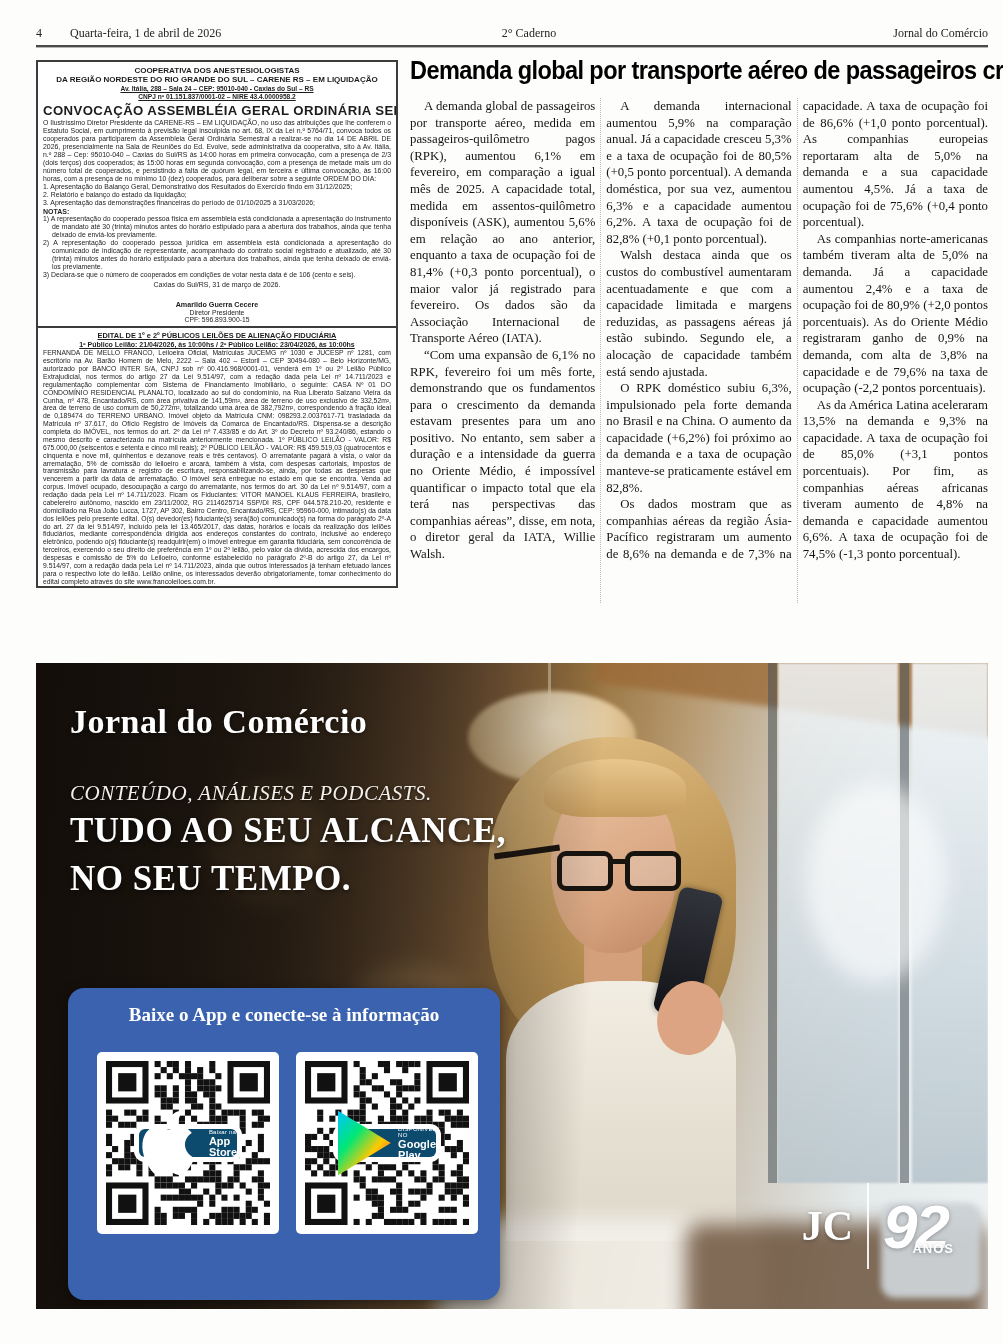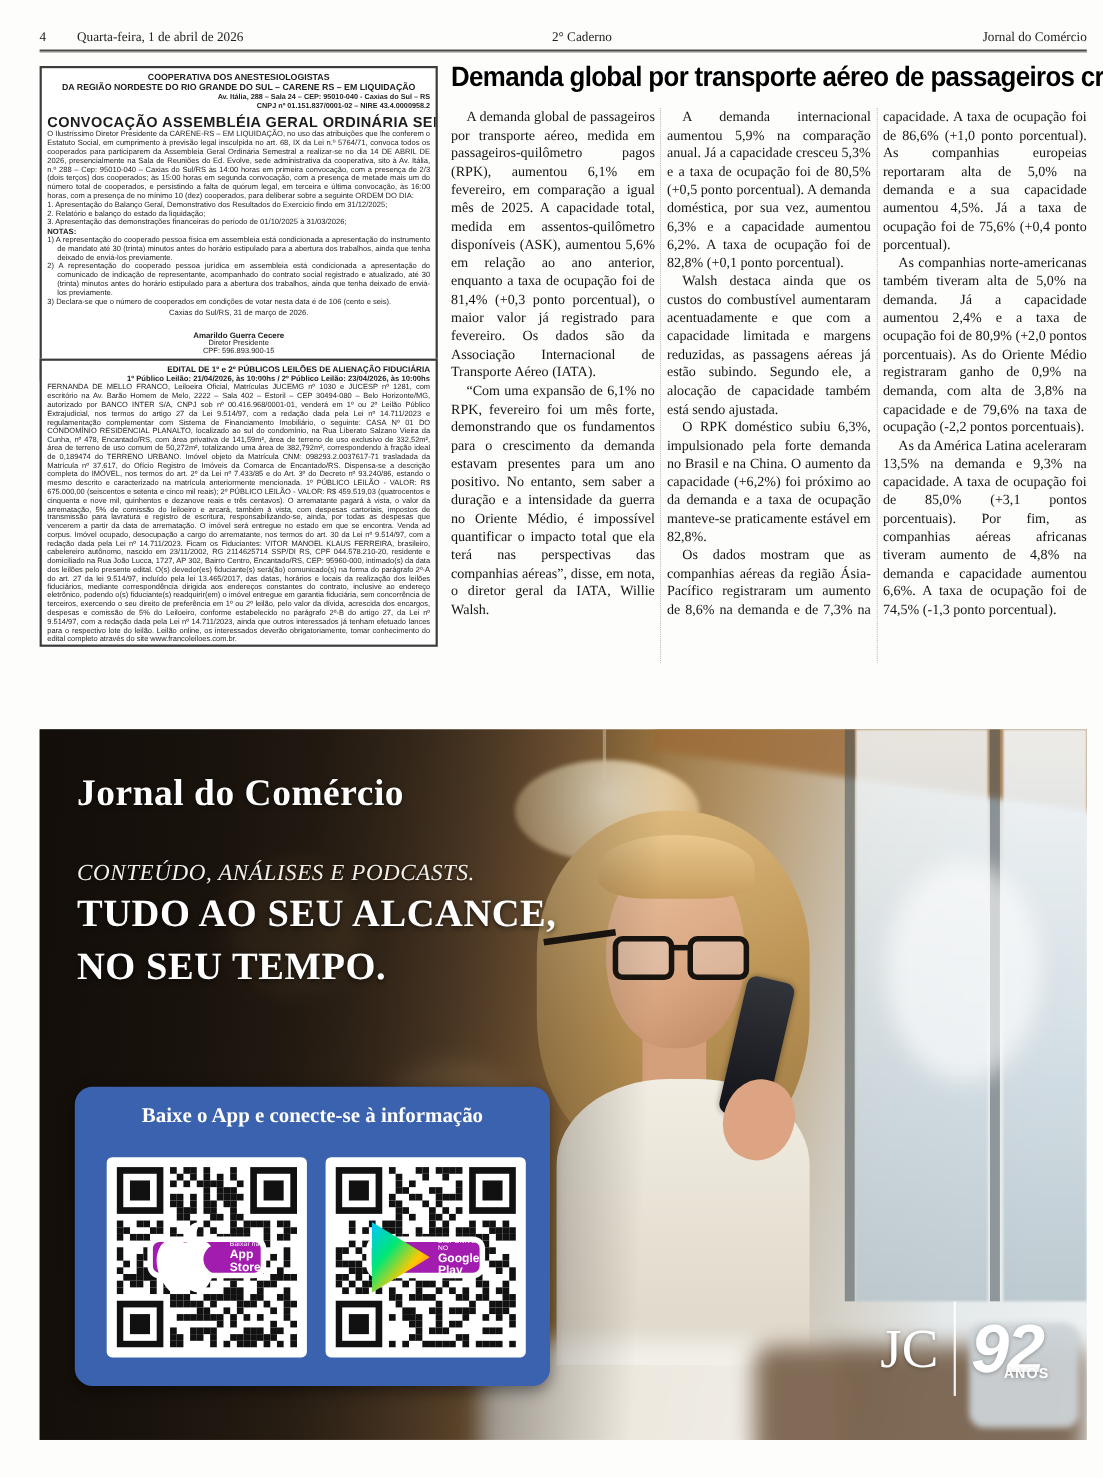--- a/index.html
+++ b/index.html
@@ -17,21 +17,21 @@
                 border-top:2px solid #4b4b4b; border-bottom:1px solid #b5b5b5; }
 
   
   .notice { position:absolute; left:36px; width:362px; background:#fff;
             border:2px solid #3c3c3c; padding:4px 5px; font-family:"Liberation Sans", sans-serif;
             color:#1c1c1c; overflow:hidden; }
   .n1 { top:60px; height:286px; }
   .n2 { top:326px; height:262px; }
   .nt1 { font-size:8px; font-weight:bold; text-align:center; line-height:1.18; }
   .nt2 { font-size:8px; font-weight:bold; text-align:center; line-height:1.18; }
-  .nt3 { font-size:6.6px; font-weight:bold; text-align:right; line-height:1.2; }
+  .nt3 { font-size:6.6px; font-weight:bold; text-align:center; line-height:1.2;text-decoration:underline; }
   .nheading { font-size:13.2px; font-weight:bold; text-align:center; letter-spacing:.4px;
               margin:2px 0 1px; white-space:nowrap; }
   .nbody { font-size:6.9px; line-height:1.16; text-align:justify; hyphens:auto; }
   .nlist p, .nnotes p { font-size:6.9px; line-height:1.16; text-align:justify;
                         padding-left:9px; text-indent:-9px; hyphens:auto; }
   .nlabel { font-size:7px; font-weight:bold; margin-top:1px; }
   .ncenter { font-size:7px; text-align:center; margin-top:2px; }
   .nsigner { font-size:7.2px; font-weight:bold; text-align:center; margin-top:12px; }
   .nsmall  { font-size:6.8px; text-align:center; }
   .n2 .nbody { font-size:6.8px; }
@@ -84,38 +84,38 @@
           background:#dca483; transform:rotate(18deg); }
   
   .ad-brand { position:absolute; left:34px; top:40px; color:#fff; font-weight:bold; font-size:34px;
               letter-spacing:.5px; text-shadow:0 1px 4px rgba(0,0,0,.55); }
   .ad-tag { position:absolute; left:34px; top:118px; color:#f3efe9; font-style:italic; font-size:21px;
             letter-spacing:.5px; text-shadow:0 1px 3px rgba(0,0,0,.6); }
   .ad-big { position:absolute; left:34px; color:#fff; font-weight:bold; font-size:35px; letter-spacing:.5px;
             text-shadow:0 2px 5px rgba(0,0,0,.6); }
   .big1 { top:148px; } .big2 { top:196px; }
   
-  .cta { position:absolute; left:32px; top:325px; width:432px; height:272px; border-radius:16px;
+  .cta { position:absolute; left:32px; top:325px; width:432px; height:312px; border-radius:16px;
          background:#3a62ae; box-shadow:0 4px 14px rgba(0,0,0,.45); }
   .cta-line { color:#fff; font-weight:bold; text-align:center; font-size:19px; line-height:25px; }
   .cta-text { position:absolute; left:0; right:0; top:14px; }
   .qrbox { position:absolute; top:64px; width:182px; height:182px; background:#fff; border-radius:5px; padding:9px; }
   .qr1 { left:29px; } .qr2 { left:228px; }
   .qrbox svg { width:164px; height:164px; display:block; }
   .badge { position:absolute; left:50%; top:50%; transform:translate(-50%,-50%);
-           width:98px; height:28px; background:#a21caf; border-radius:6px; box-shadow:0 0 0 5px #fff;
+           width:98px; height:28px; background:#0c4a6e; border-radius:6px; box-shadow:0 0 0 5px #fff;
            display:flex; align-items:center; justify-content:center; gap:5px;
            font-family:"Liberation Sans", sans-serif; color:#fff; }
   .badge .txt { display:flex; flex-direction:column; line-height:1; }
   .badge .small { font-size:6px; letter-spacing:.2px; }
   .badge .bigt { font-size:11px; font-weight:bold; margin-top:1px; }
   
   .jclogo { position:absolute; right:40px; top:520px; display:flex; align-items:center; gap:14px;
             color:#fff; text-shadow:0 1px 4px rgba(0,0,0,.3); }
-  .jc-jc { font-size:50px; font-weight:normal; }
+  .jc-jc { font-size:42px; font-weight:bold; }
   .jc-div { width:2px; height:86px; background:#fff; opacity:.9; }
   .jc-92wrap { position:relative; font-family:"Liberation Sans", sans-serif; }
   .jc-92 { font-size:62px; font-weight:bold; letter-spacing:-2px;font-style:italic; }
   .jc-anos { position:absolute; right:-6px; bottom:6px; font-size:13px; font-weight:bold; letter-spacing:1px; }
 </style>
 </head>
 <body>
 
 <div class="page">
 

